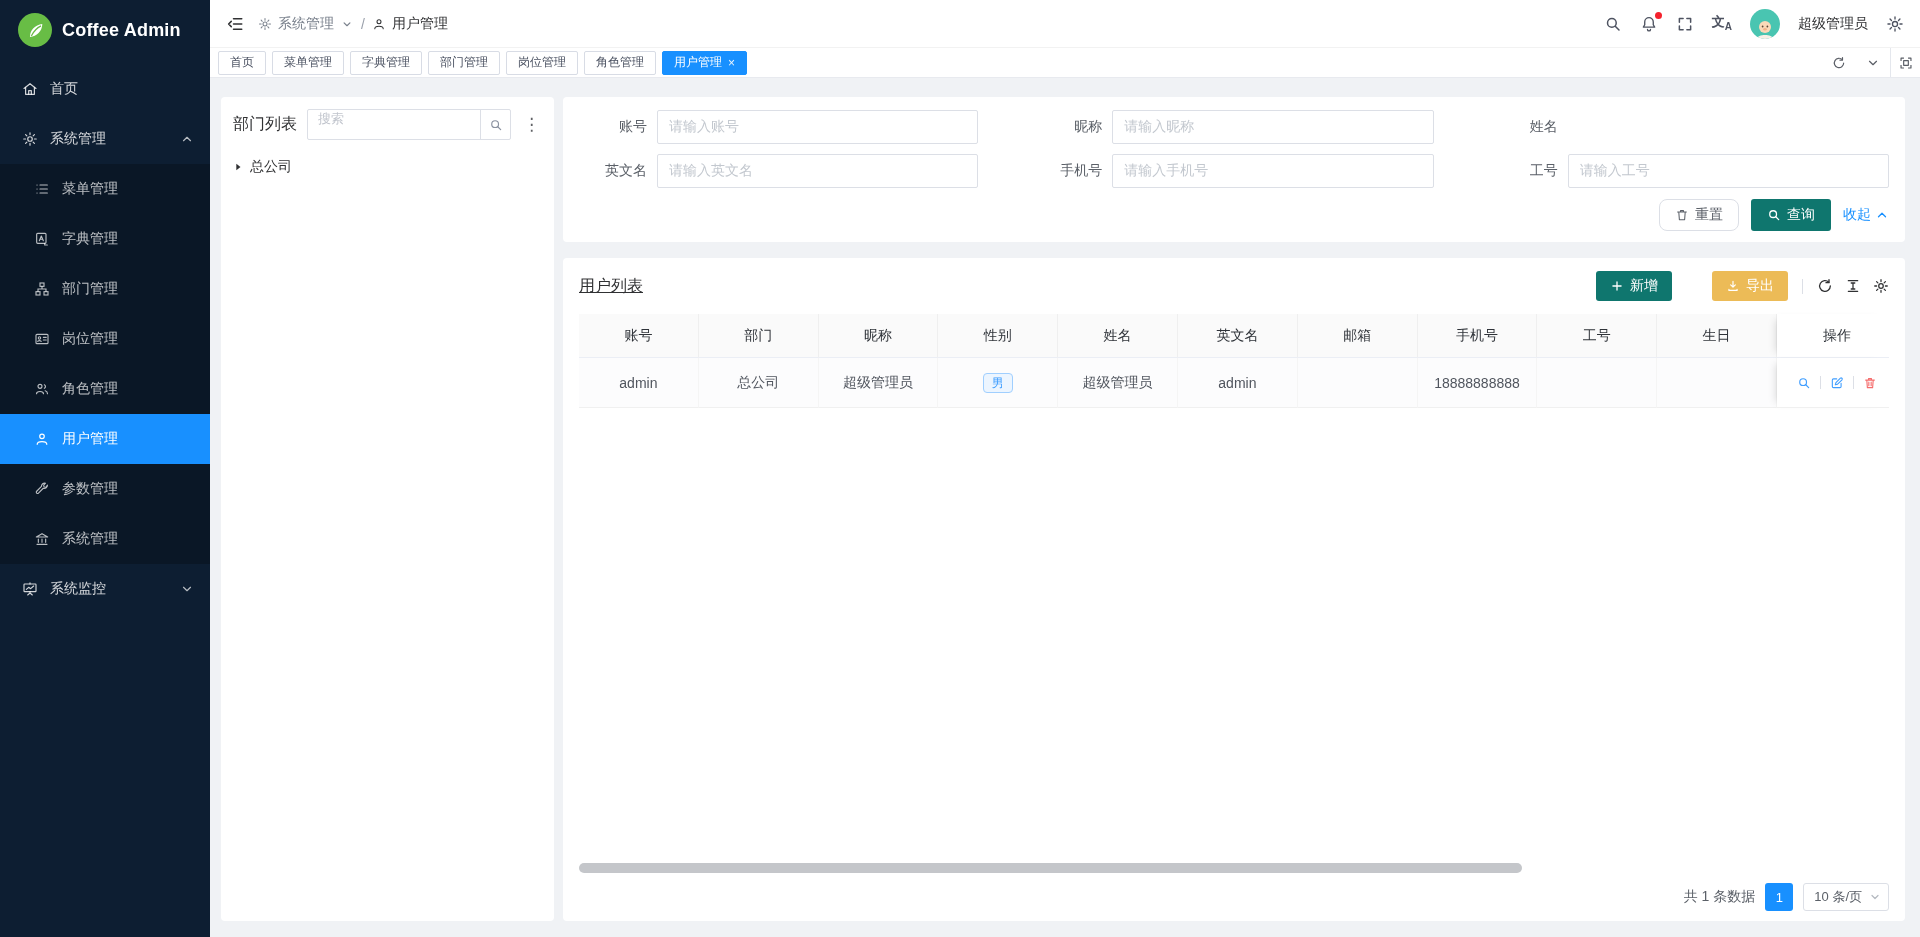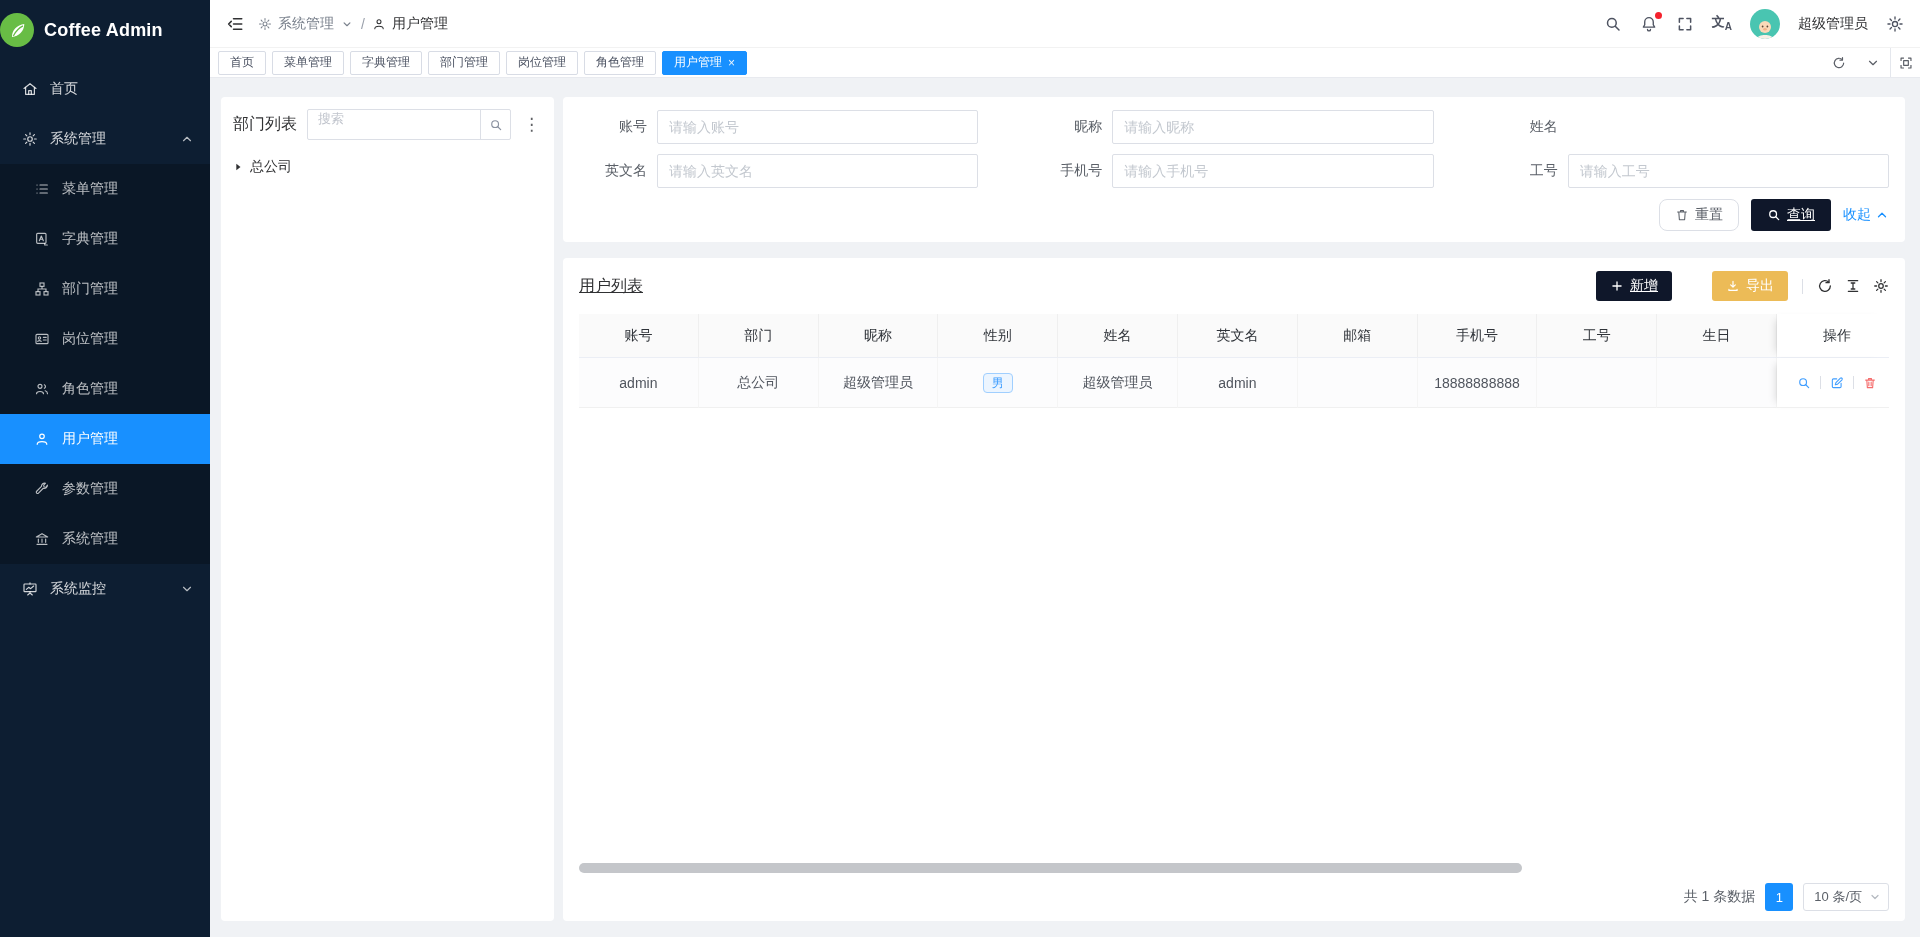--- a/index.html
+++ b/index.html
@@ -8,21 +8,21 @@
   .ic { width:16px; height:16px; display:block; }
   .ic14 { width:14px; height:14px; display:block; }
   .ic18 { width:18px; height:18px; display:block; }
 
   
   .app { display:flex; width:100%; height:100%; }
   .sidebar { width:210px; height:100%; background:#0d1e32; flex:none; display:flex; flex-direction:column; }
   .main { flex:1; display:flex; flex-direction:column; min-width:0; }
 
   
-  .logo { height:60px; display:flex; align-items:center; gap:10px; flex:none; }
+  .logo { height:60px; display:flex; align-items:center; gap:10px; padding-left:18px; flex:none; }
   .logo-badge { width:34px; height:34px; border-radius:50%; background:#68bd45; display:flex; align-items:center; justify-content:center; }
   .logo-title { color:#fff; font-size:18px; font-weight:bold; letter-spacing:.2px; }
   .menu { flex:1; overflow:hidden; padding-top:4px; }
   .menu-item { height:50px; display:flex; align-items:center; gap:12px; padding:0 16px 0 22px; color:rgba(255,255,255,.82); cursor:pointer; font-size:14px; }
   .menu-item .chev { margin-left:auto; color:rgba(255,255,255,.7); }
   .submenu { background:#0a1726; }
   .submenu .menu-item { padding-left:34px; color:rgba(255,255,255,.72); }
   .menu-item.active { background:#1890ff; color:#fff; }
 
   
@@ -64,26 +64,26 @@
   .dots { color:#606266; font-size:17px; letter-spacing:0; cursor:pointer; line-height:1; padding:0 2px; }
   .tree { margin-top:14px; }
   .tree-node { display:flex; align-items:center; gap:7px; height:26px; cursor:pointer; color:#303133; }
   .tree-caret { color:#303133; display:flex; }
 
   
   .filter-card { padding:13px 16px 11px; flex:none; }
   .filter-grid { display:grid; grid-template-columns:1fr 1fr 1fr; column-gap:56px; row-gap:10px; }
   .field { display:flex; align-items:center; }
   .field label { width:78px; flex:none; text-align:right; padding-right:10px; color:#5b6068; font-size:14px; }
-  .field input { flex:1; height:32px; border:1px solid #dcdfe6; border-radius:2px; padding:16px 11px; font-size:14px; color:#15803d; outline:none; min-width:0; }
+  .field input { flex:1; height:32px; border:1px solid #dcdfe6; border-radius:2px; padding:16px 11px; font-size:14px; color:#15803d; outline:none; min-width:0;font-family:Liberation Serif, serif; }
   .field input::placeholder { color:#c3c8cf; }
   .filter-actions { display:flex; justify-content:flex-end; align-items:center; gap:12px; margin-top:11px; }
   .btn { height:32px; display:inline-flex; align-items:center; gap:6px; padding:0 15px; border-radius:3px; font-size:14px; cursor:pointer; border:1px solid transparent; white-space:nowrap; }
   .btn-plain { background:#fff; border-color:#dcdfe6; color:#5b6068;border-radius:8px; }
-  .btn-primary { background:#0f172a; color:#fff;text-decoration:underline; }
+  .btn-primary { background:#0f766e; color:#fff; }
   .btn-warning { background:#ecbb57; color:#fff;margin-left:28px; }
   .link-collapse { color:#1890ff; display:inline-flex; align-items:center; gap:4px; cursor:pointer; font-size:14px; }
 
   
   .right-col { flex:1; display:flex; flex-direction:column; gap:16px; min-width:0; }
   .table-card { flex:1; padding:13px 16px 10px; display:flex; flex-direction:column; min-height:0; }
   .table-head { display:flex; align-items:center; margin-bottom:13px; }
   .table-title { font-size:16px; color:#303133;text-decoration:underline; }
   .table-tools { margin-left:auto; display:flex; align-items:center; gap:12px; }
   .btn-sm { height:30px; padding:0 13px; }

